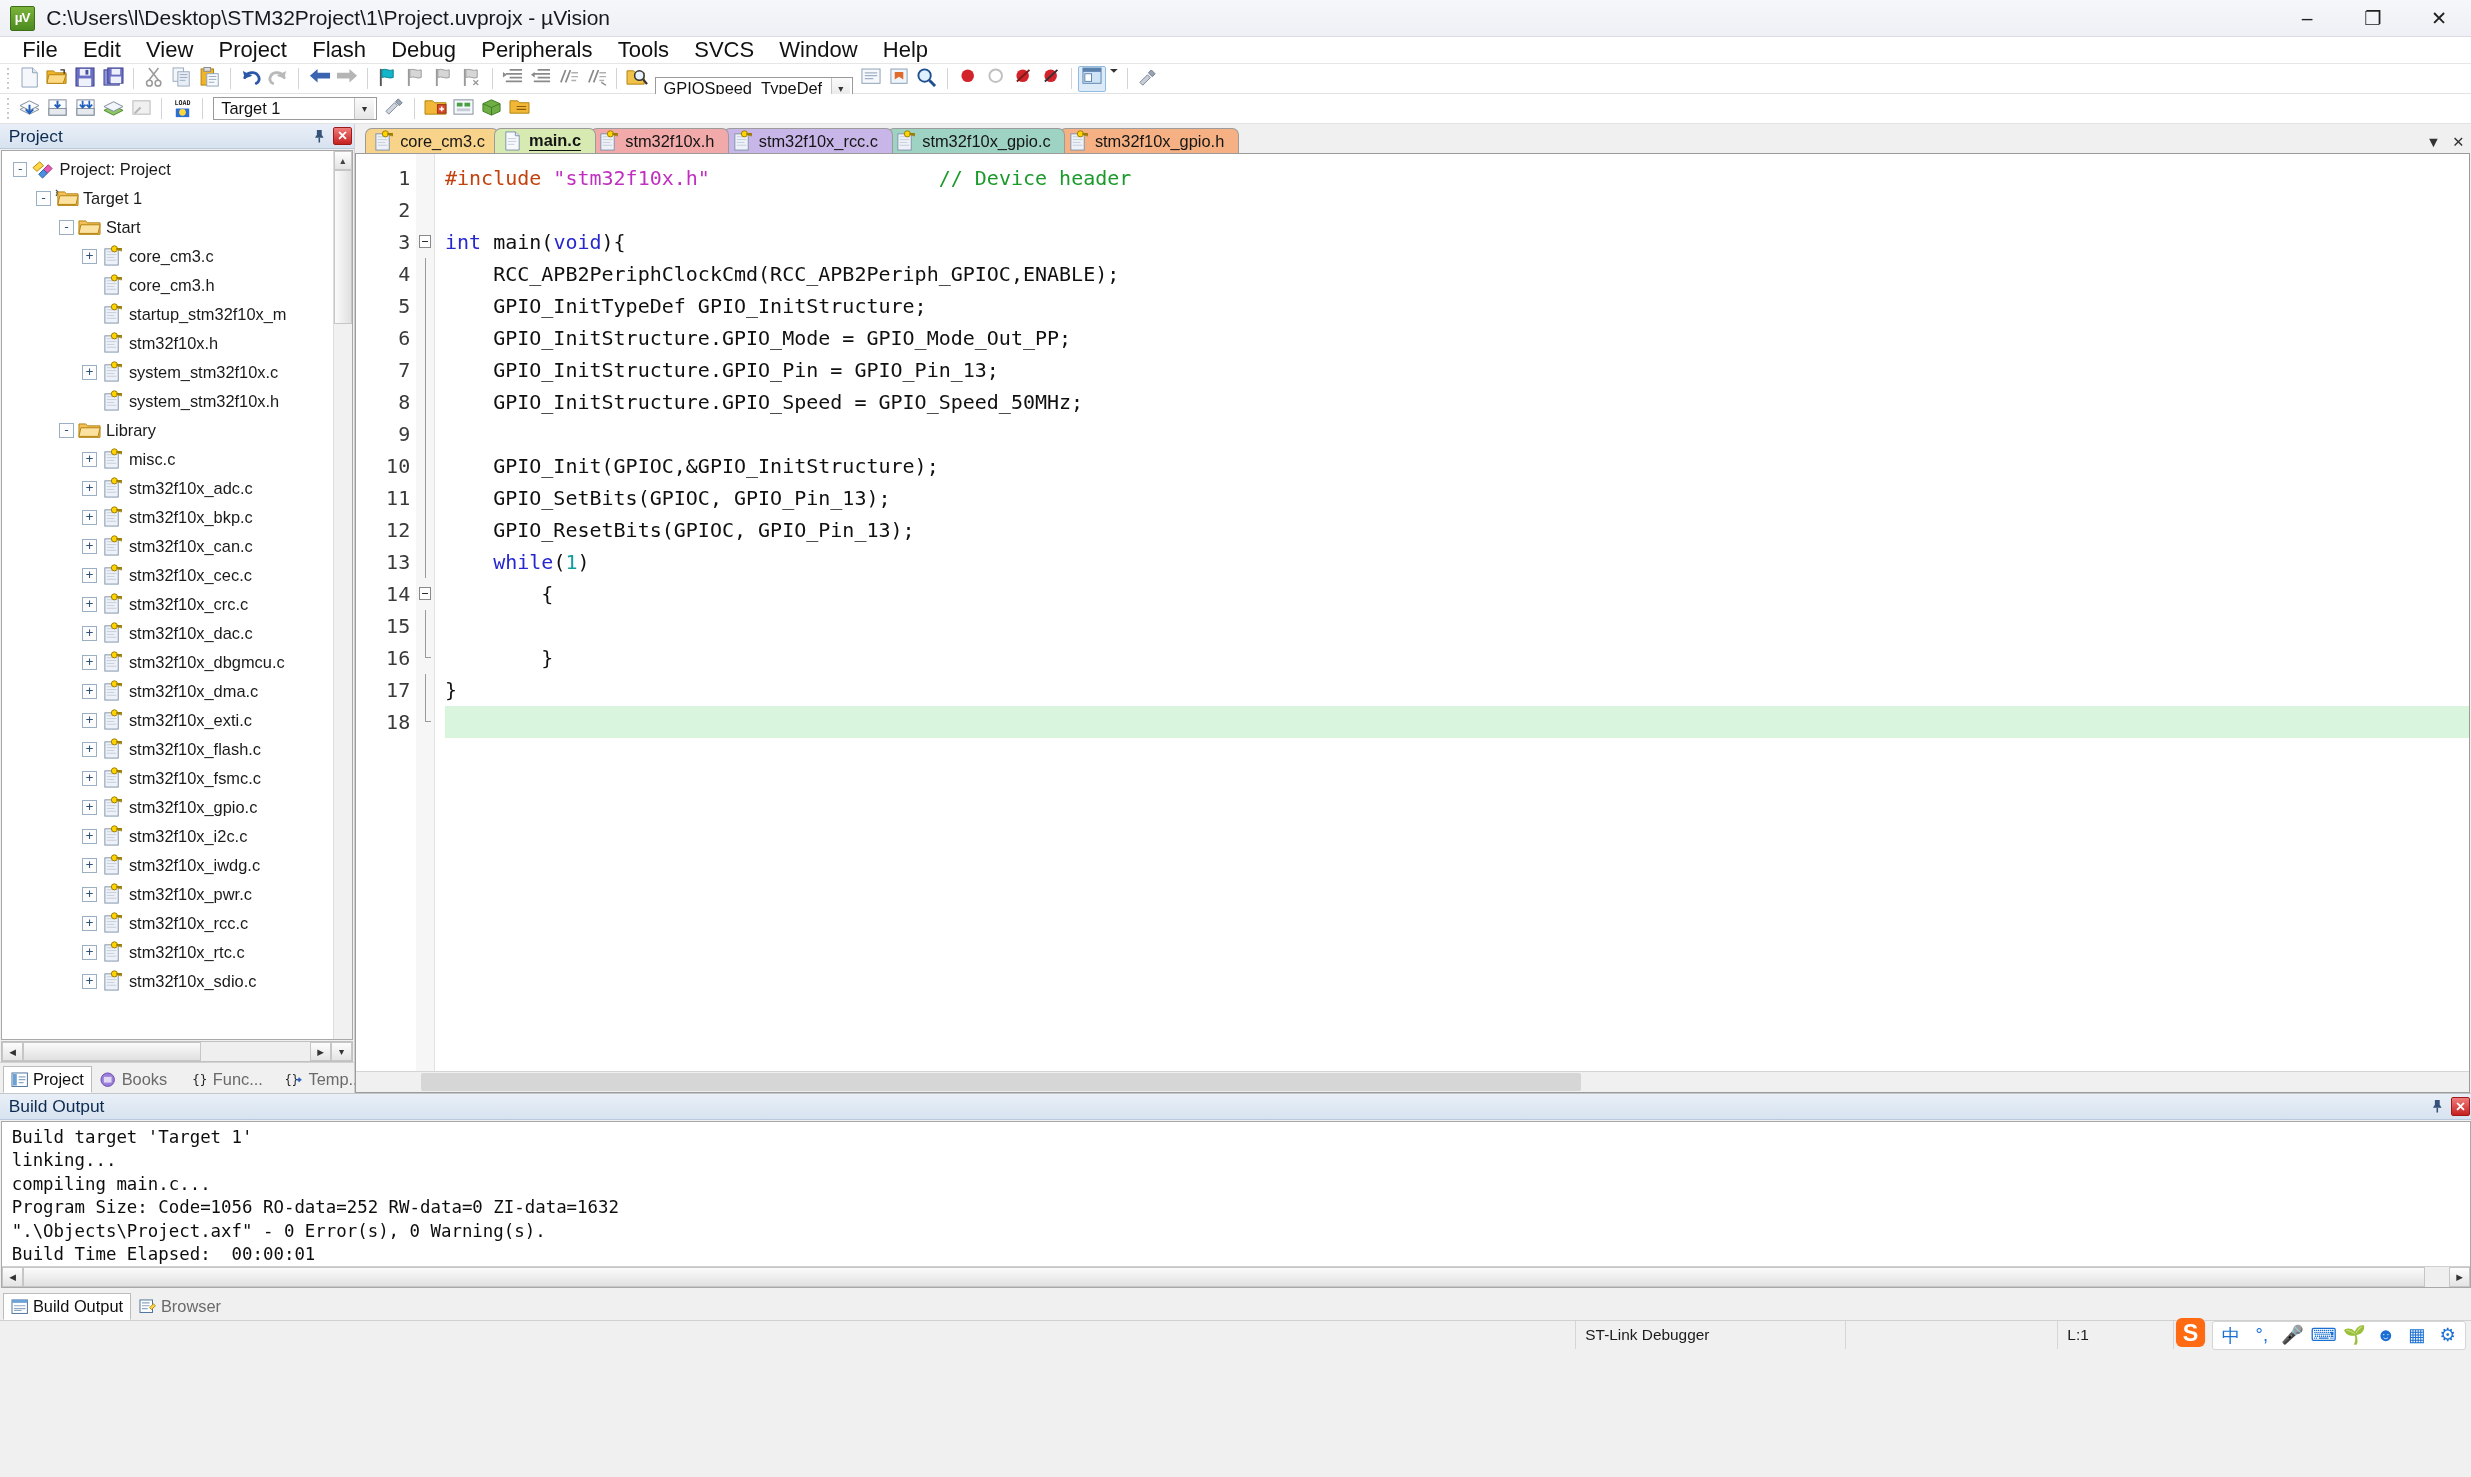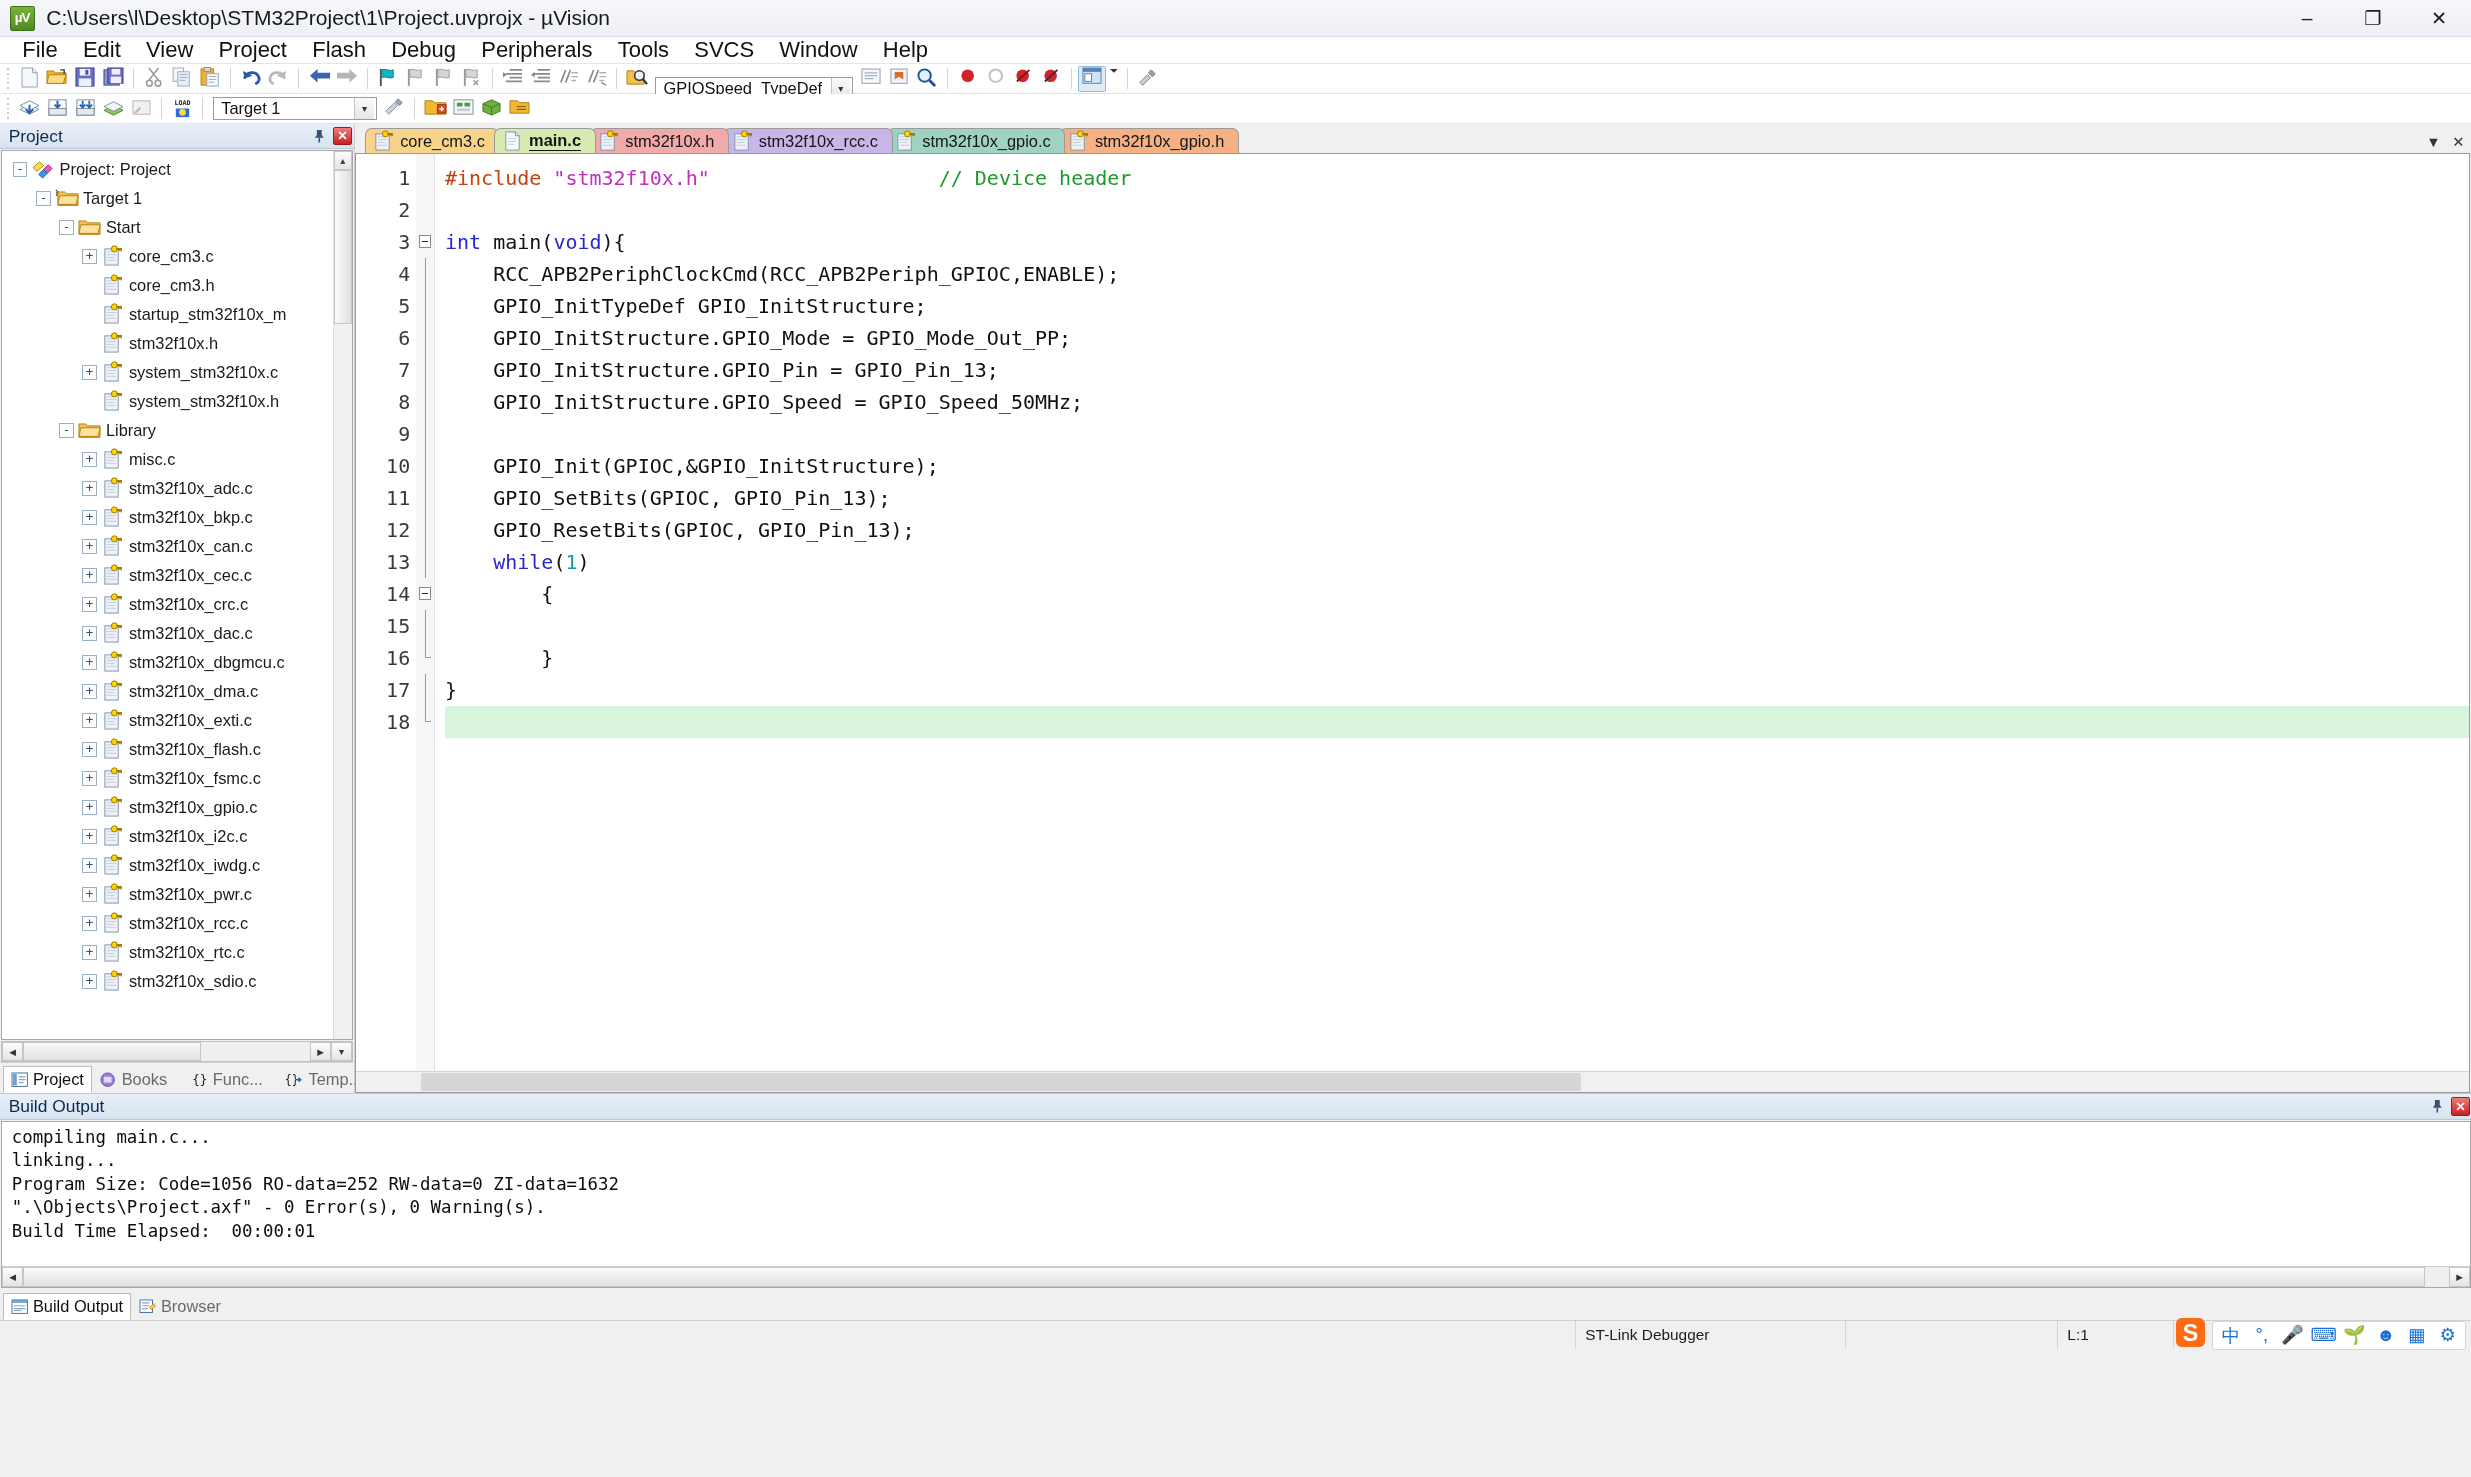--- a/index.html
+++ b/index.html
@@ -1391,21 +1391,21 @@
       <span class="cap-title">Build Output</span>
       <span class="cap-btn">
         <svg width="12.6" height="14.5" viewBox="0 0 13 15">
             <path d="M4 1h5v5l2 3H2l2-3z" fill="#35527a"></path>
             <path d="M6.5 9v5" stroke="#35527a" stroke-width="1.6"></path>
           </svg>
       </span>
       <span class="cap-btn x">✕</span>
     </div>
     <div class="bo-body">
-      <div class="bo-text" id="bo-text"><div>compiling main.c...</div><div>linking...</div><div>Program Size: Code=1056 RO-data=252 RW-data=0 ZI-data=1632</div><div>".\Objects\Project.axf" - 0 Error(s), 0 Warning(s).</div><div>Build Time Elapsed:  00:00:01</div></div>
+      <div class="bo-text" id="bo-text"><div>Build target 'Target 1'</div><div>linking...</div><div>compiling main.c...</div><div>Program Size: Code=1056 RO-data=252 RW-data=0 ZI-data=1632</div><div>".\Objects\Project.axf" - 0 Error(s), 0 Warning(s).</div><div>Build Time Elapsed:  00:00:01</div></div>
       <div class="bo-hscroll">
         <div class="hs-btn">◀</div>
         <div class="bo-hs-track">
             <div class="bo-hs-thumb"></div>
           </div>
         <div class="hs-btn">▶</div>
       </div>
     </div>
     <div class="bo-tabs" id="bo-tabs">
         <div class="ptab active">

